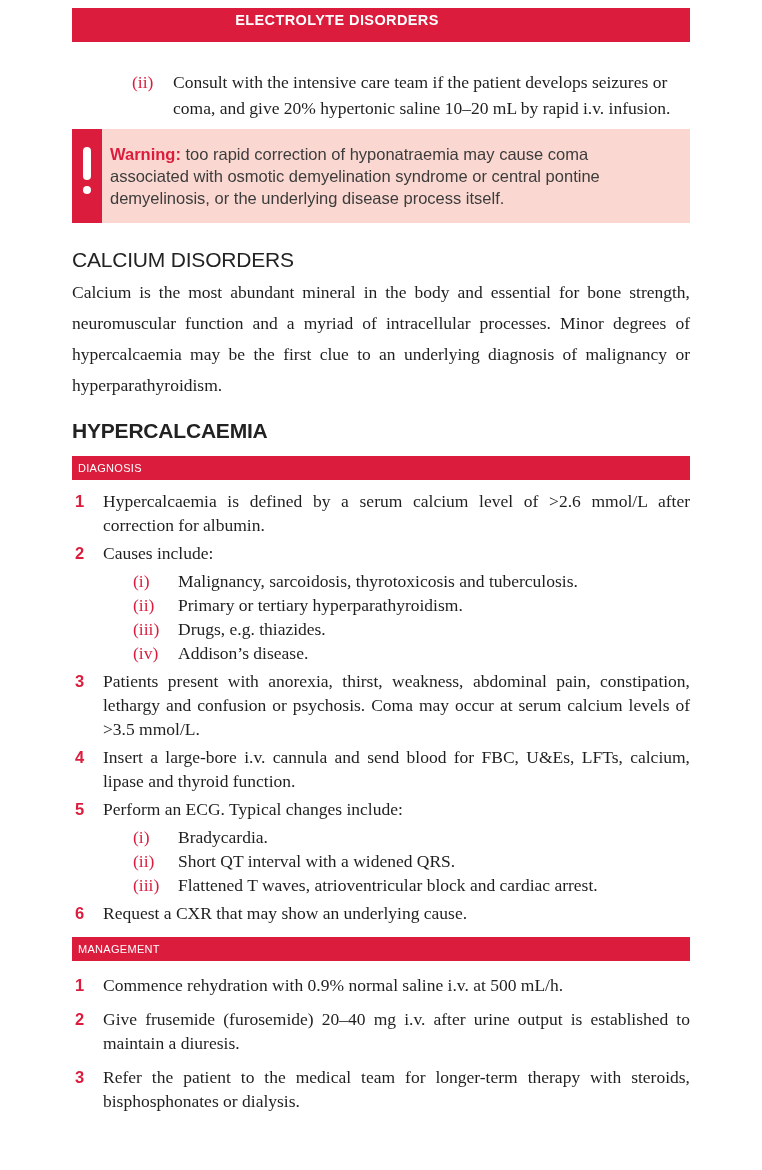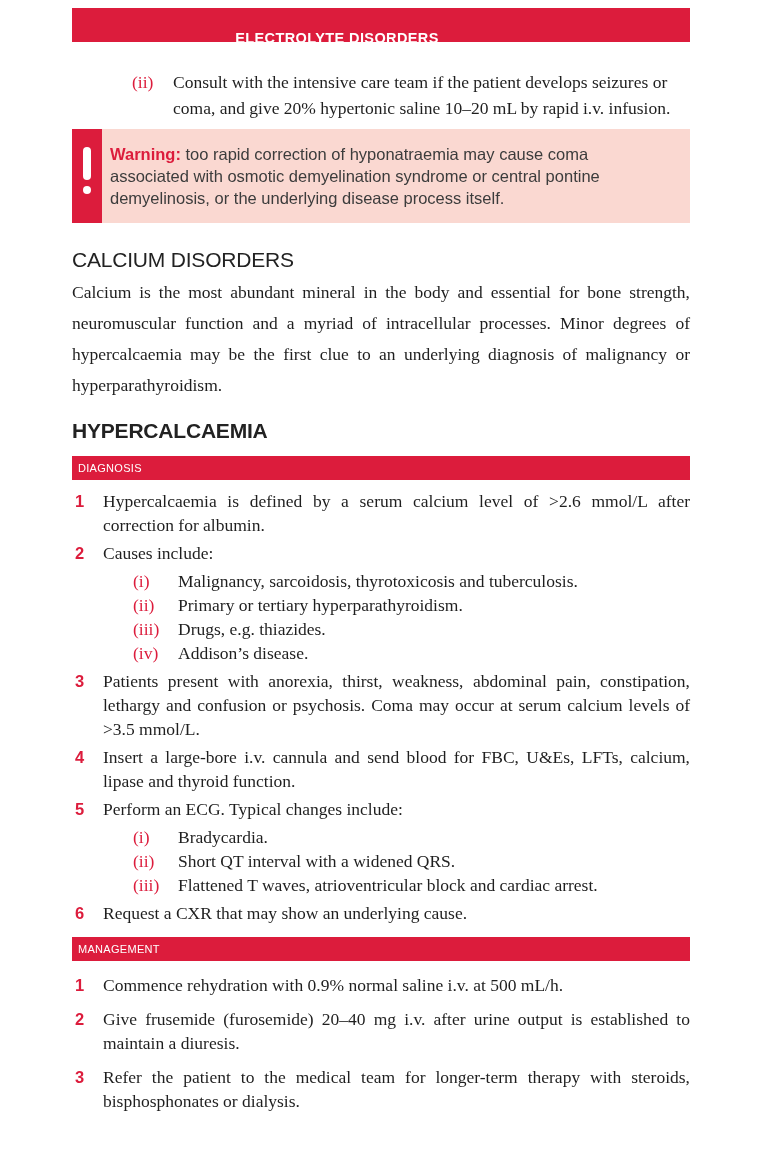--- a/index.html
+++ b/index.html
@@ -9,21 +9,21 @@
   }
   *{box-sizing:border-box;margin:0;padding:0;}
   html,body{background:#ffffff;}
   body{width:762px;height:1170px;position:relative;overflow:hidden;
        font-family:"Liberation Serif",serif;color:var(--ink);}
   .page{position:relative;width:762px;height:1170px;}
   .content{padding:0 72px;}
 
   
   .header-banner{margin-top:8px;height:34px;background:var(--red);
-      display:flex;align-items:flex-end;justify-content:center;}
+      display:flex;align-items:flex-start;justify-content:center;}
   .header-banner .hb-text{color:#fff;font-family:"Liberation Sans",sans-serif;
       font-weight:700;font-size:14.5px;letter-spacing:0.4px;
       transform:translate(-44px,4px);white-space:nowrap;}
 
   
   .intro-item{display:flex;margin-top:27px;font-size:17.5px;line-height:26px;}
   .intro-item .roman{flex:0 0 41px;margin-left:60px;color:var(--red);}
   .intro-item .itext{width:517px;}
 
   

